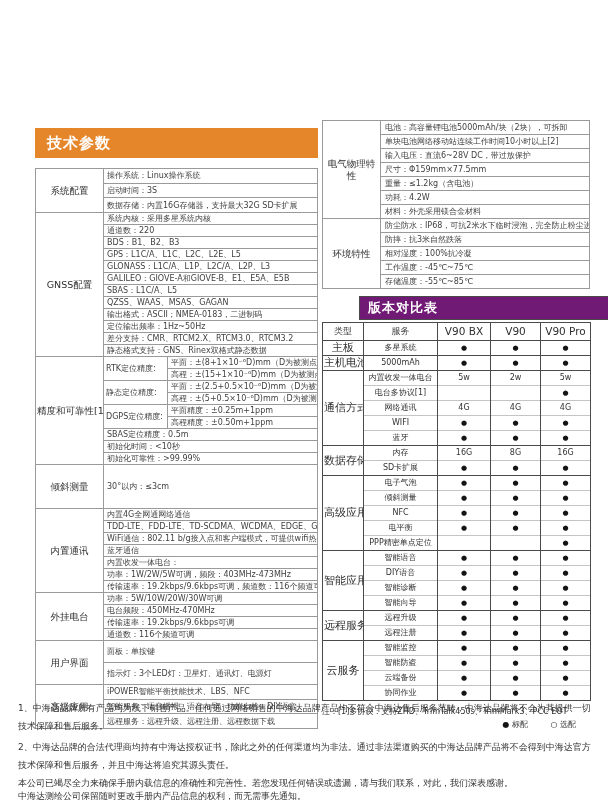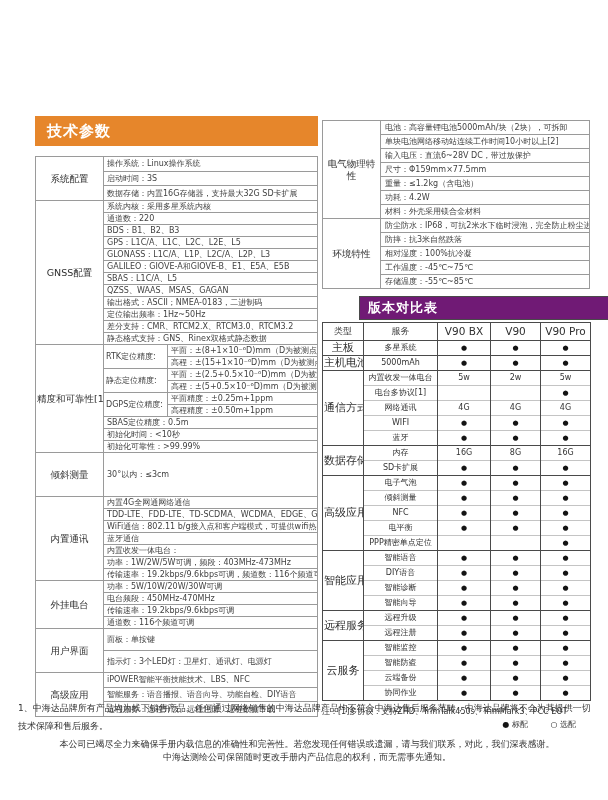--- a/index.html
+++ b/index.html
@@ -1,21 +1,21 @@
 <!DOCTYPE html>
 <html><head>
 <meta charset="utf-8">
 <style>
   html,body { margin:0; padding:0; }
   body {
     width:608px; height:800px; background:#ffffff; position:relative;
     font-family:"DejaVu Sans", sans-serif; color:#3f3f3f;
     -webkit-font-smoothing:antialiased;
   }
-  .left-col { position:absolute; left:35px; top:116px; width:283px; }
+  .left-col { position:absolute; left:35px; top:128px; width:283px; }
   .right-col { position:absolute; left:322px; top:120px; width:268px; }
 
   .section-header { color:#fff; font-weight:bold; letter-spacing:1px; }
   .section-header.tech { height:30px; line-height:30px; padding-left:12px; font-size:15px; }
   .section-header.comp { height:22px; line-height:22px; padding-left:8px; font-size:13px; margin-top:7px; }
 
   table { border-collapse:collapse; table-layout:fixed; }
   td, th { white-space:nowrap; overflow:hidden; }
 
   
@@ -45,21 +45,21 @@
   .legend .item { margin-left:20px; }
   .legend .sym { color:#141414; }
 
   .footnotes { margin-top:6px; font-size:8px; line-height:10.5px; color:#444; padding-left:13px; width:295px; }
   .footnotes p { margin:0; }
   .footnotes .n1 { text-indent:-13px; }
 
   .disclaimers { position:absolute; left:18px; top:699px; width:578px; font-size:9px; color:#333; }
   .disclaimers p { margin:0; }
   .disclaimers .d1, .disclaimers .d2 { line-height:18px; margin-bottom:3px; }
-  .disclaimers .d3, .disclaimers .d4 { line-height:13px;text-align:center; }
+  .disclaimers .d3, .disclaimers .d4 { line-height:13px; }
 </style>
 </head>
 <body>
 
 <div class="left-col">
   <div class="section-header tech" style="background: rgb(230, 134, 43);">
     <span>技术参数</span>
   </div>
   <table id="spec-table" class="spec">
     <colgroup>
@@ -430,15 +430,16 @@
   </table>
   <div class="comp-footnote">注：[1]多协议：支持ZHD、TrimTalk450s、TrimMark3、PCC EOT</div>
   <div class="legend">
     <span class="item"><span class="sym">●</span> <span>标配</span></span>
     <span class="item"><span class="sym">○</span> <span>选配</span></span>
   </div>
 </div>
 
 <div class="disclaimers">
   <p class="d1">1、中海达品牌所有产品均为线下销售产品。任何通过网络销售的中海达品牌产品均不符合中海达售后服务范畴，中海达品牌将不会为其提供一切技术保障和售后服务。</p>
+  <p class="d2">2、中海达品牌的合法代理商均持有中海达授权证书，除此之外的任何渠道均为非法。通过非法渠道购买的中海达品牌产品将不会得到中海达官方技术保障和售后服务，并且中海达将追究其源头责任。</p>
   <p class="d3">本公司已竭尽全力来确保手册内载信息的准确性和完善性。若您发现任何错误或遗漏，请与我们联系，对此，我们深表感谢。</p>
   <p class="d4">中海达测绘公司保留随时更改手册内产品信息的权利，而无需事先通知。</p>
 </div>
 
 </body></html>

